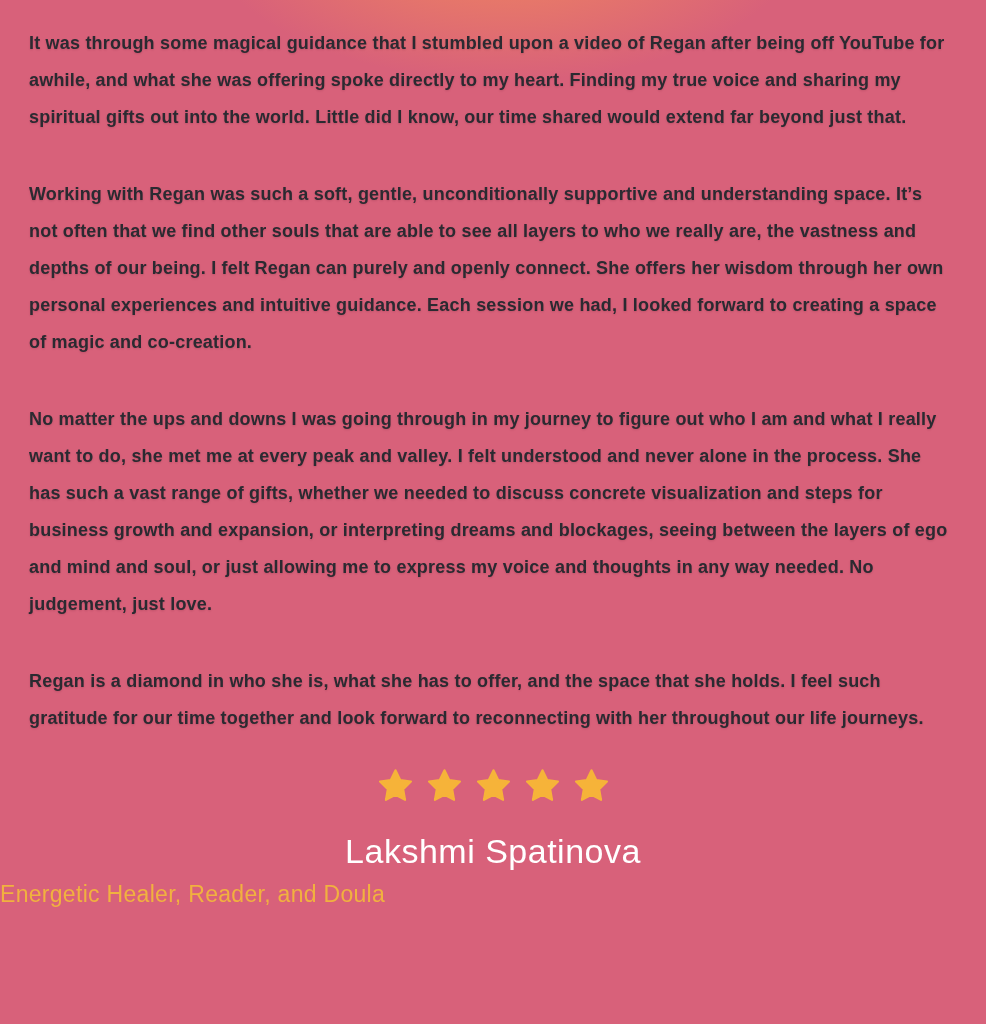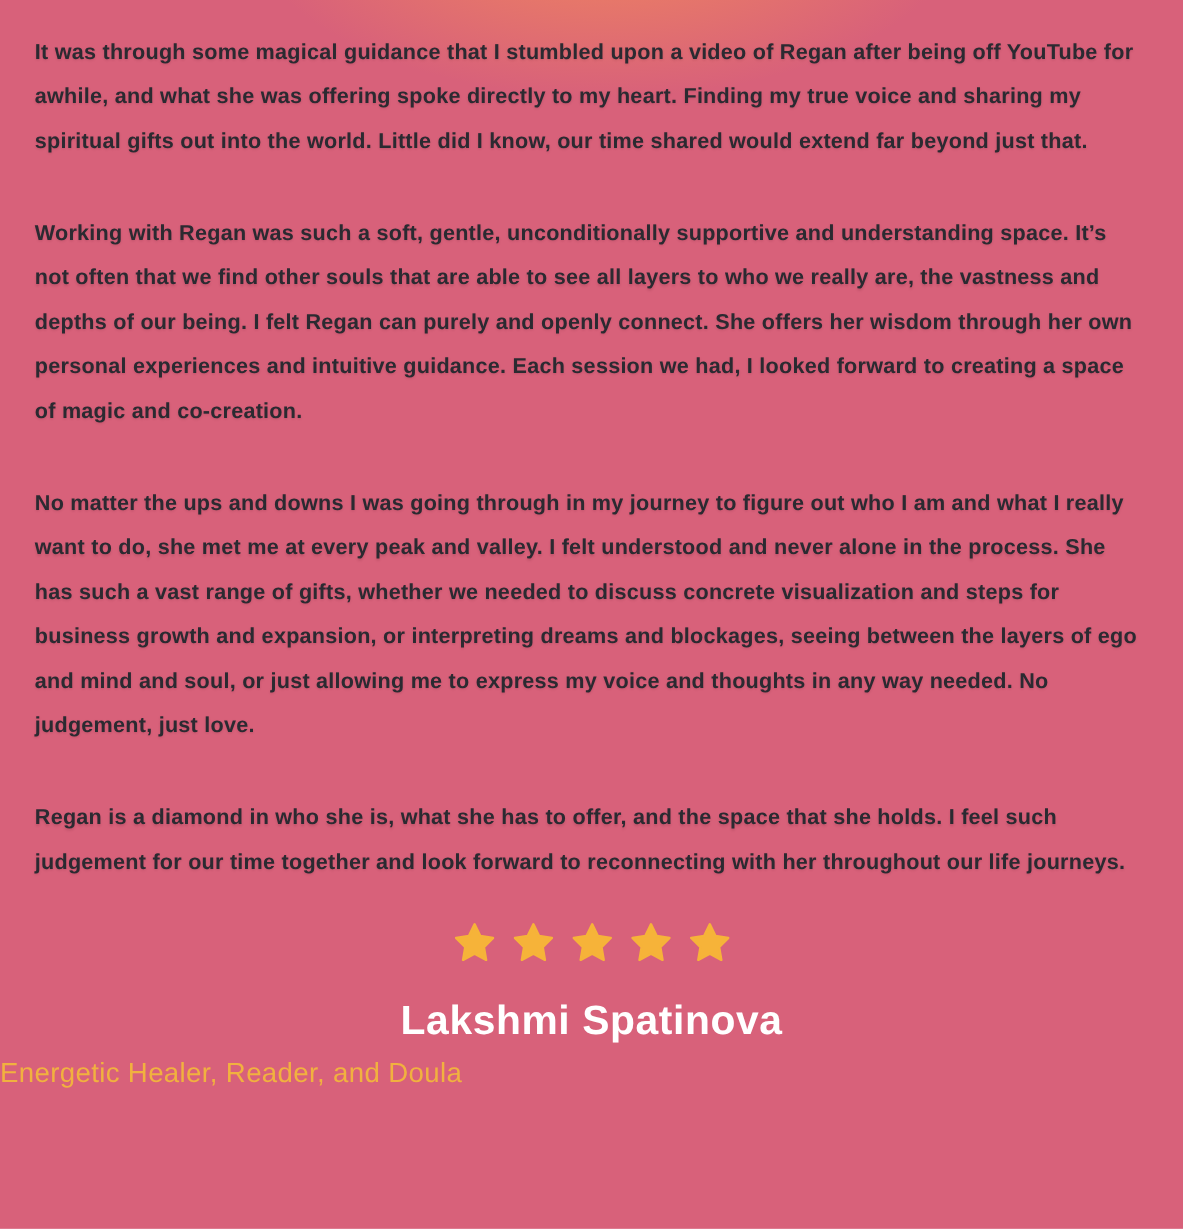--- a/index.html
+++ b/index.html
@@ -37,21 +37,21 @@
     gap: 16px;
   }
   .stars .star { display: inline-flex; }
   .stars svg { display: block; }
 
   .author-name {
     margin-top: 30px;
     text-align: center;
     color: #ffffff;
     font-size: 34px;
-    font-weight: 700;
+    font-weight: 400;
     letter-spacing: 0.5px;
     line-height: 41px;
   }
 
   .author-role {
     margin-top: 8px;
     text-align: left;
     color: #f1b13f;
     font-size: 23px;
     font-weight: 400;
@@ -61,21 +61,21 @@
 </style>
 </head>
 <body>
 
 <div class="page">
 
   <blockquote class="quote">
     <p>It was through some magical guidance that I stumbled upon a video of Regan after being off YouTube for awhile, and what she was offering spoke directly to my heart. Finding my true voice and sharing my spiritual gifts out into the world. Little did I know, our time shared would extend far beyond just that.</p>
     <p>Working with Regan was such a soft, gentle, unconditionally supportive and understanding space. It’s not often that we find other souls that are able to see all layers to who we really are, the vastness and depths of our being. I felt Regan can purely and openly connect. She offers her wisdom through her own personal experiences and intuitive guidance. Each session we had, I looked forward to creating a space of magic and co-creation.</p>
     <p>No matter the ups and downs I was going through in my journey to figure out who I am and what I really want to do, she met me at every peak and valley. I felt understood and never alone in the process. She has such a vast range of gifts, whether we needed to discuss concrete visualization and steps for business growth and expansion, or interpreting dreams and blockages, seeing between the layers of ego and mind and soul, or just allowing me to express my voice and thoughts in any way needed. No judgement, just love.</p>
-    <p>Regan is a diamond in who she is, what she has to offer, and the space that she holds. I feel such judgement for our time together and look forward to reconnecting with her throughout our life journeys.</p>
+    <p>Regan is a diamond in who she is, what she has to offer, and the space that she holds. I feel such gratitude for our time together and look forward to reconnecting with her throughout our life journeys.</p>
   </blockquote>
 
   <div class="stars">
       <span class="star">
         <svg width="33" height="32" viewBox="0 0 32 31">
           <path d="M16 1.2 L20.6 10.7 L31 12.2 L23.5 19.6 L25.3 30 L16 25 L6.7 30 L8.5 19.6 L1 12.2 L11.4 10.7 Z" fill="#f6b339" stroke="#f6b339" stroke-width="2" stroke-linejoin="round"></path>
         </svg>
       </span>
       <span class="star">
         <svg width="33" height="32" viewBox="0 0 32 31">

